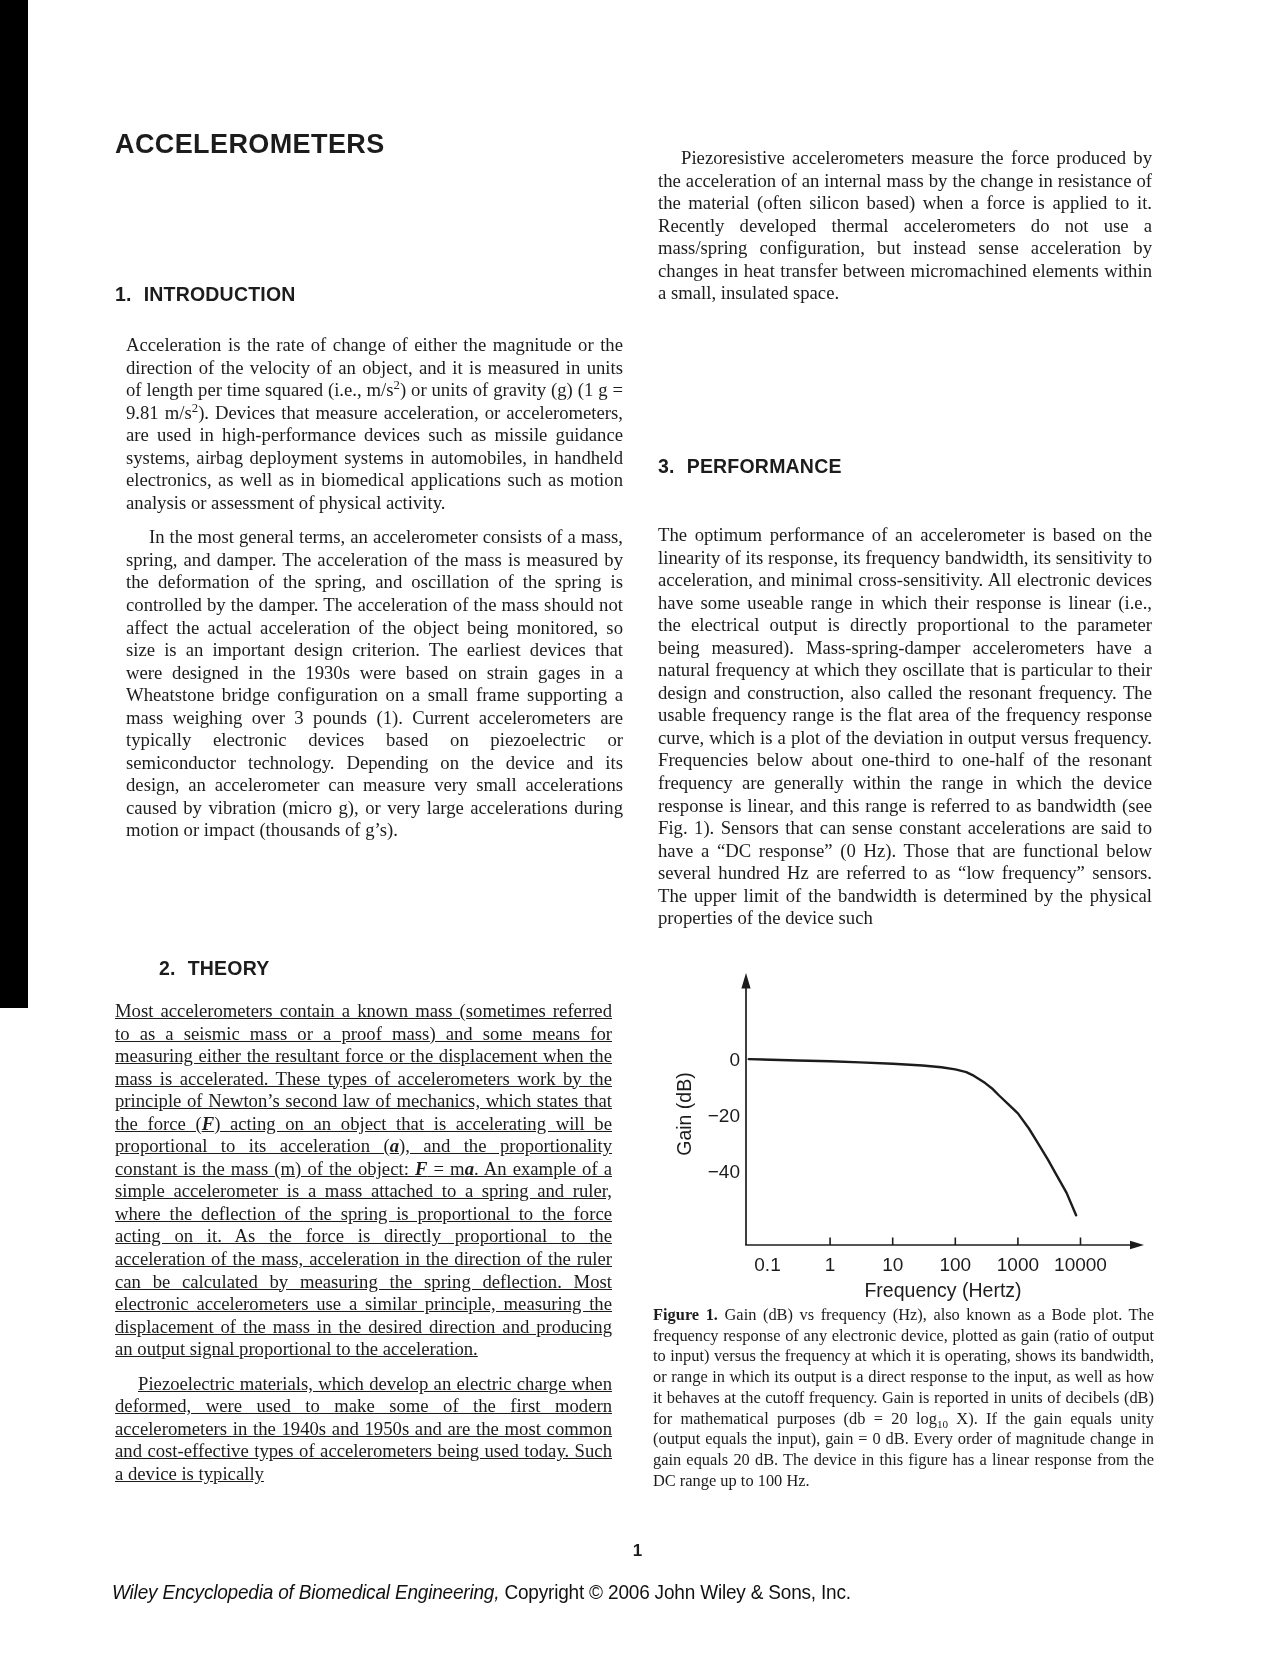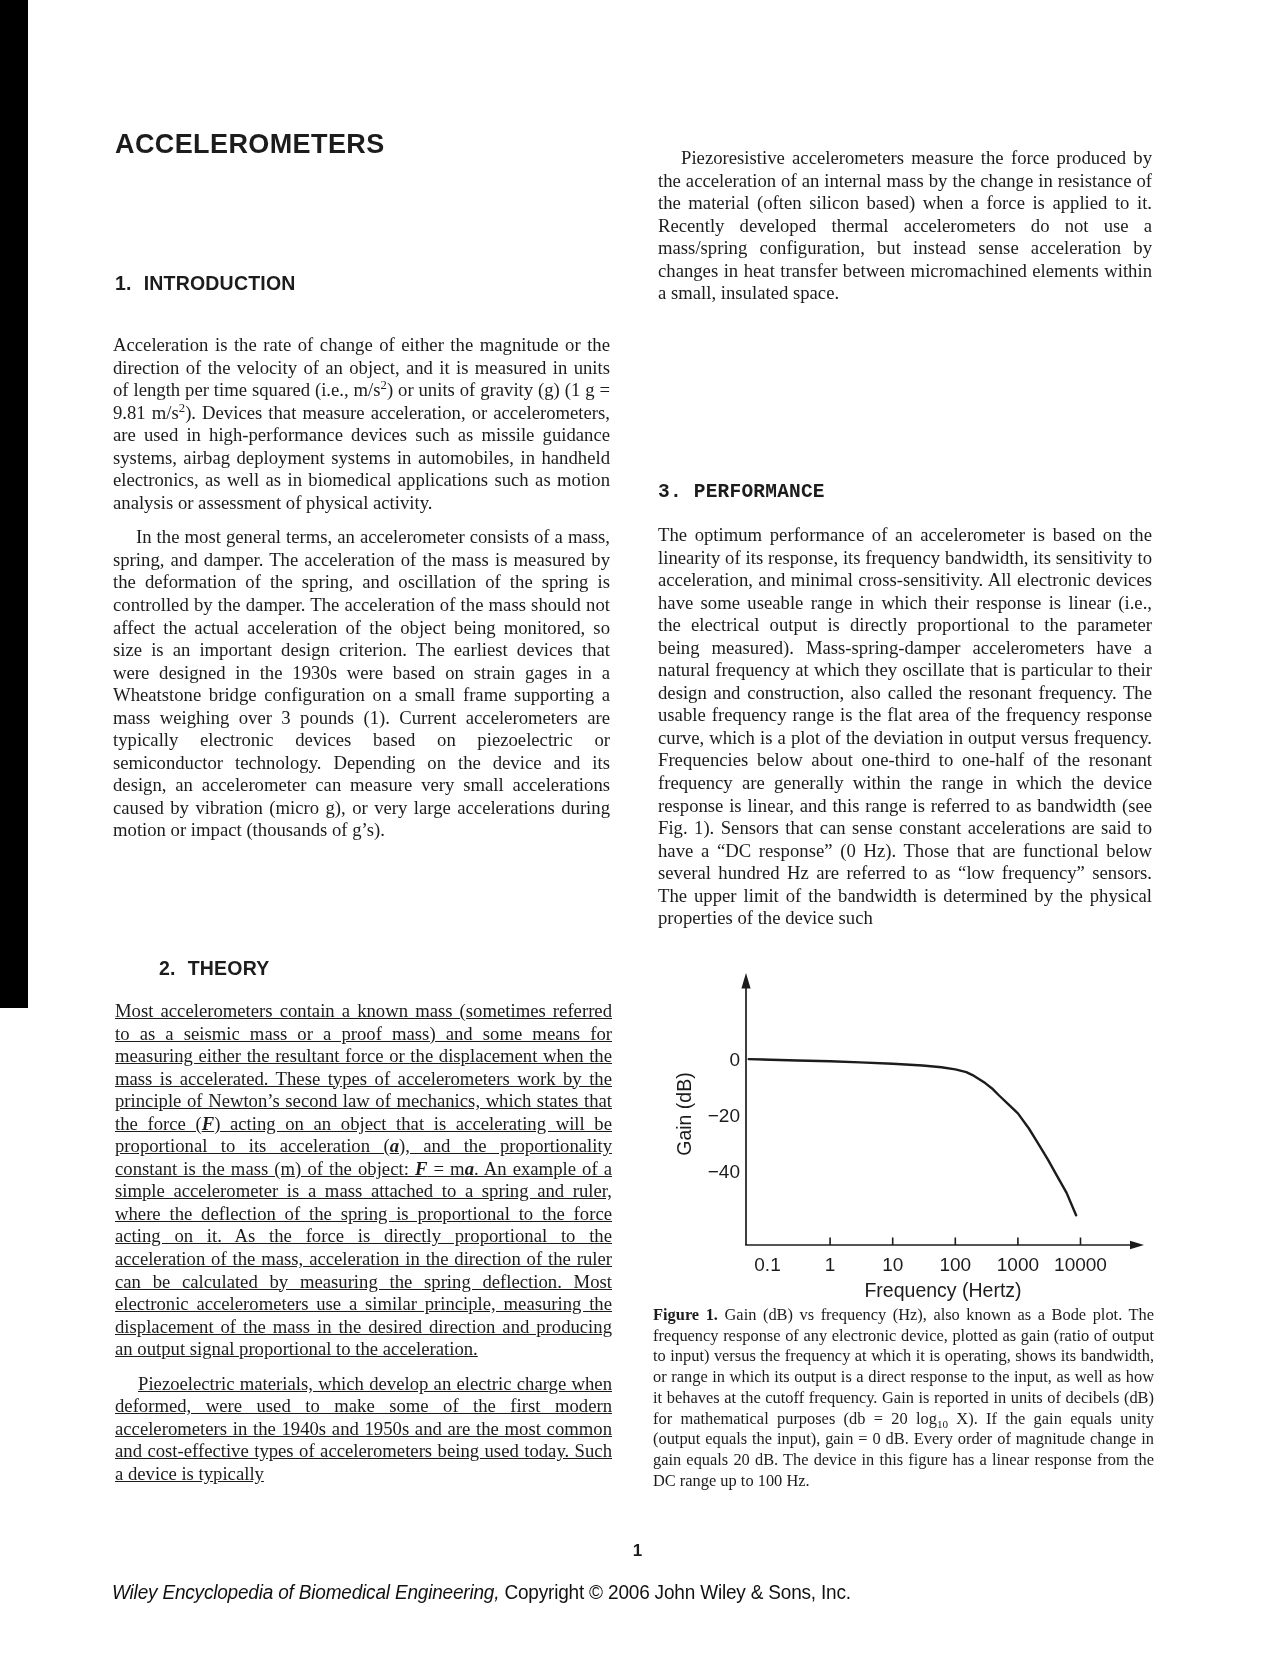--- a/index.html
+++ b/index.html
@@ -9,29 +9,29 @@
 
   .title{position:absolute;left:115px;top:129px;margin:0;
          font:700 27px "Liberation Sans",sans-serif;letter-spacing:.4px;}
 
   .authors{position:absolute;left:367px;top:184px;
            font-family:"Liberation Serif",serif;font-size:18.5px;line-height:22.5px;}
   .authors .name{font-variant:small-caps;font-size:19.5px;letter-spacing:.4px;}
 
   .sec{position:absolute;margin:0;font:700 19.5px "Liberation Sans",sans-serif;letter-spacing:.2px;}
   .sec .num{display:inline-block;margin-right:12px;}
-  #h-intro{left:115px;top:272px;text-align:right;}
+  #h-intro{left:115px;top:283px;text-align:right;}
   #h-theory{left:115px;top:957px;margin-left:44px;}
-  #h-perf{left:658px;top:481px;font-family:Liberation Mono, monospace;}
+  #h-perf{left:658px;top:455px;}
 
   .col{position:absolute;font-family:"Liberation Serif",serif;font-size:18.7px;
        line-height:22.55px;text-align:justify;}
   .col p{margin:0;}
   .col p.ind{text-indent:23px;margin-top:12px;}
-  #lc1{left:113px;top:334px;width:497px;}
+  #lc1{left:126px;top:334px;width:497px;}
   #lc2{left:115px;top:1000px;width:497px;text-decoration:underline;}
   #rc1{left:658px;top:135px;width:494px;}
   #rc2{left:658px;top:524px;width:494px;}
 
   .rt-b{font-weight:700;}
   .rt-bi{font-weight:700;font-style:italic;}
   .rt-sup{vertical-align:super;font-size:68%;line-height:0;}
   .rt-sub{vertical-align:sub;font-size:68%;line-height:0;}
 
   #figure{position:absolute;left:645px;top:968px;}

